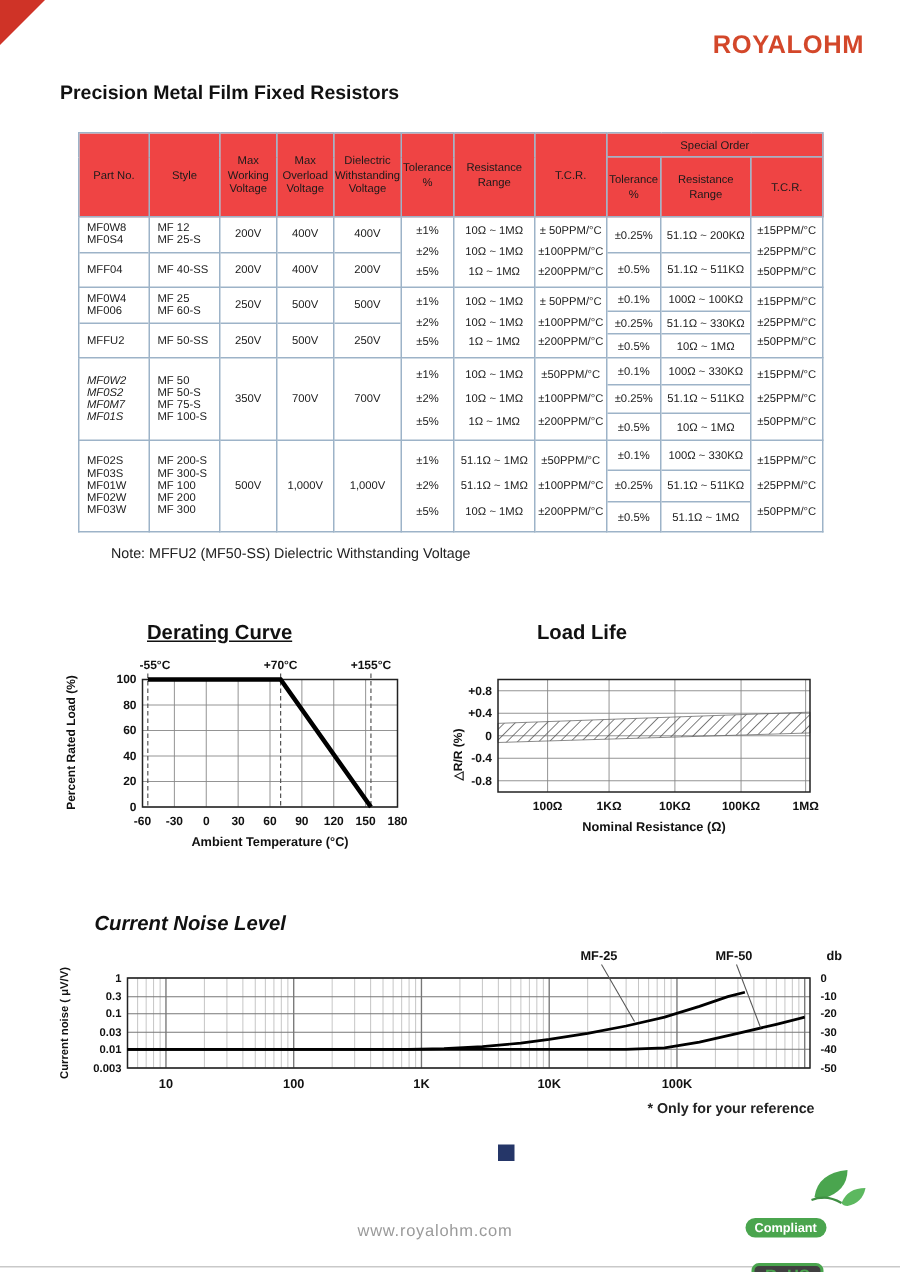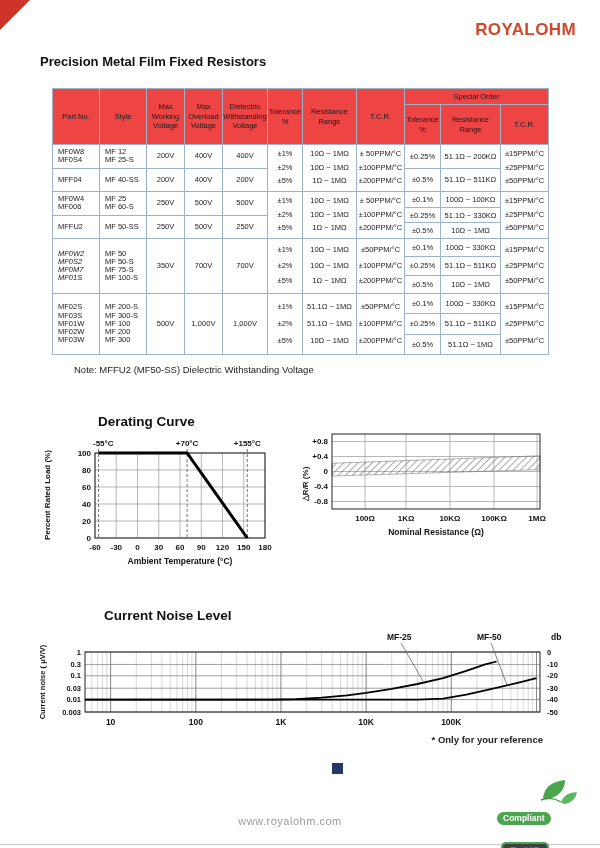--- a/index.html
+++ b/index.html
@@ -32,25 +32,25 @@
 
   
   .note{position:absolute;left:74px;top:364px;font-size:9.5px;color:#222;
     display:flex;align-items:flex-start;gap:8px;}
   .note-grid{display:grid;grid-template-columns:auto auto;column-gap:28px;row-gap:2px;}
 
   
   .chart-block{position:absolute;}
   .chart-title{font-size:13.5px;font-weight:bold;color:#111;margin-bottom:4px;}
   #derating-block{left:38px;top:414px;width:272px;height:172px;}
-  #derating-block .chart-title{margin-left:60px;}
+  #derating-block .chart-title{margin-left:60px;text-decoration:underline;}
   #loadlife-block{left:300px;top:414px;width:280px;height:172px;}
   #loadlife-block .chart-title{margin-left:58px;}
   #noise-block{left:35px;top:608px;width:548px;height:150px;}
-  #noise-block .chart-title{margin-left:69px;}
+  #noise-block .chart-title{margin-left:28px;font-style:italic;}
   .footnote{position:absolute;right:40px;top:126px;font-size:9.5px;font-weight:bold;color:#222;}
 
   .small-marker{position:absolute;left:332px;top:763px;width:11px;height:11px;background:#253668;}
 
   
   .footer-url{position:absolute;left:0;top:815px;width:580px;text-align:center;
     font-size:11px;color:#9a9a9a;letter-spacing:.5px;}
   .bottom-rule{position:absolute;left:0;top:844px;width:600px;border-top:1px solid #c9c9c9;}
 
   .rohs{position:absolute;left:497px;top:786px;width:76px;height:50px;}
@@ -521,20 +521,21 @@
       <text x="53" y="73.5" font-size="8" text-anchor="end" font-weight="bold" fill="#111" font-family="&quot;Liberation Sans&quot;, sans-serif">40</text>
       <text x="53" y="56.5" font-size="8" text-anchor="end" font-weight="bold" fill="#111" font-family="&quot;Liberation Sans&quot;, sans-serif">60</text>
       <text x="53" y="39.5" font-size="8" text-anchor="end" font-weight="bold" fill="#111" font-family="&quot;Liberation Sans&quot;, sans-serif">80</text>
       <text x="53" y="22.5" font-size="8" text-anchor="end" font-weight="bold" fill="#111" font-family="&quot;Liberation Sans&quot;, sans-serif">100</text>
       <text x="142" y="131" font-size="8.5" text-anchor="middle" font-weight="bold" fill="#111" font-family="&quot;Liberation Sans&quot;, sans-serif">Ambient Temperature (°C)</text>
       <text x="12" y="62" font-size="8" text-anchor="middle" font-weight="bold" fill="#111" font-family="&quot;Liberation Sans&quot;, sans-serif" transform="rotate(-90 12 62)">Percent Rated Load (%)</text>
     </svg>
 </div>
 
 <div class="chart-block" id="loadlife-block">
+  <div class="chart-title">Load Life</div>
   <svg id="loadlife-svg" width="280" height="132" viewBox="0 0 280 132">
       <defs>
         <pattern id="hatch" patternUnits="userSpaceOnUse" width="5" height="5" patternTransform="rotate(45)">
           <path d="M0,0 L0,5" stroke="#555" stroke-width="1"></path>
         </pattern>
       </defs>
       <line x1="32" y1="27.5" x2="240" y2="27.5" stroke="#888" stroke-width="0.6"></line>
       <line x1="32" y1="42.5" x2="240" y2="42.5" stroke="#888" stroke-width="0.6"></line>
       <line x1="32" y1="57.5" x2="240" y2="57.5" stroke="#888" stroke-width="0.6"></line>
       <line x1="32" y1="72.5" x2="240" y2="72.5" stroke="#888" stroke-width="0.6"></line>

